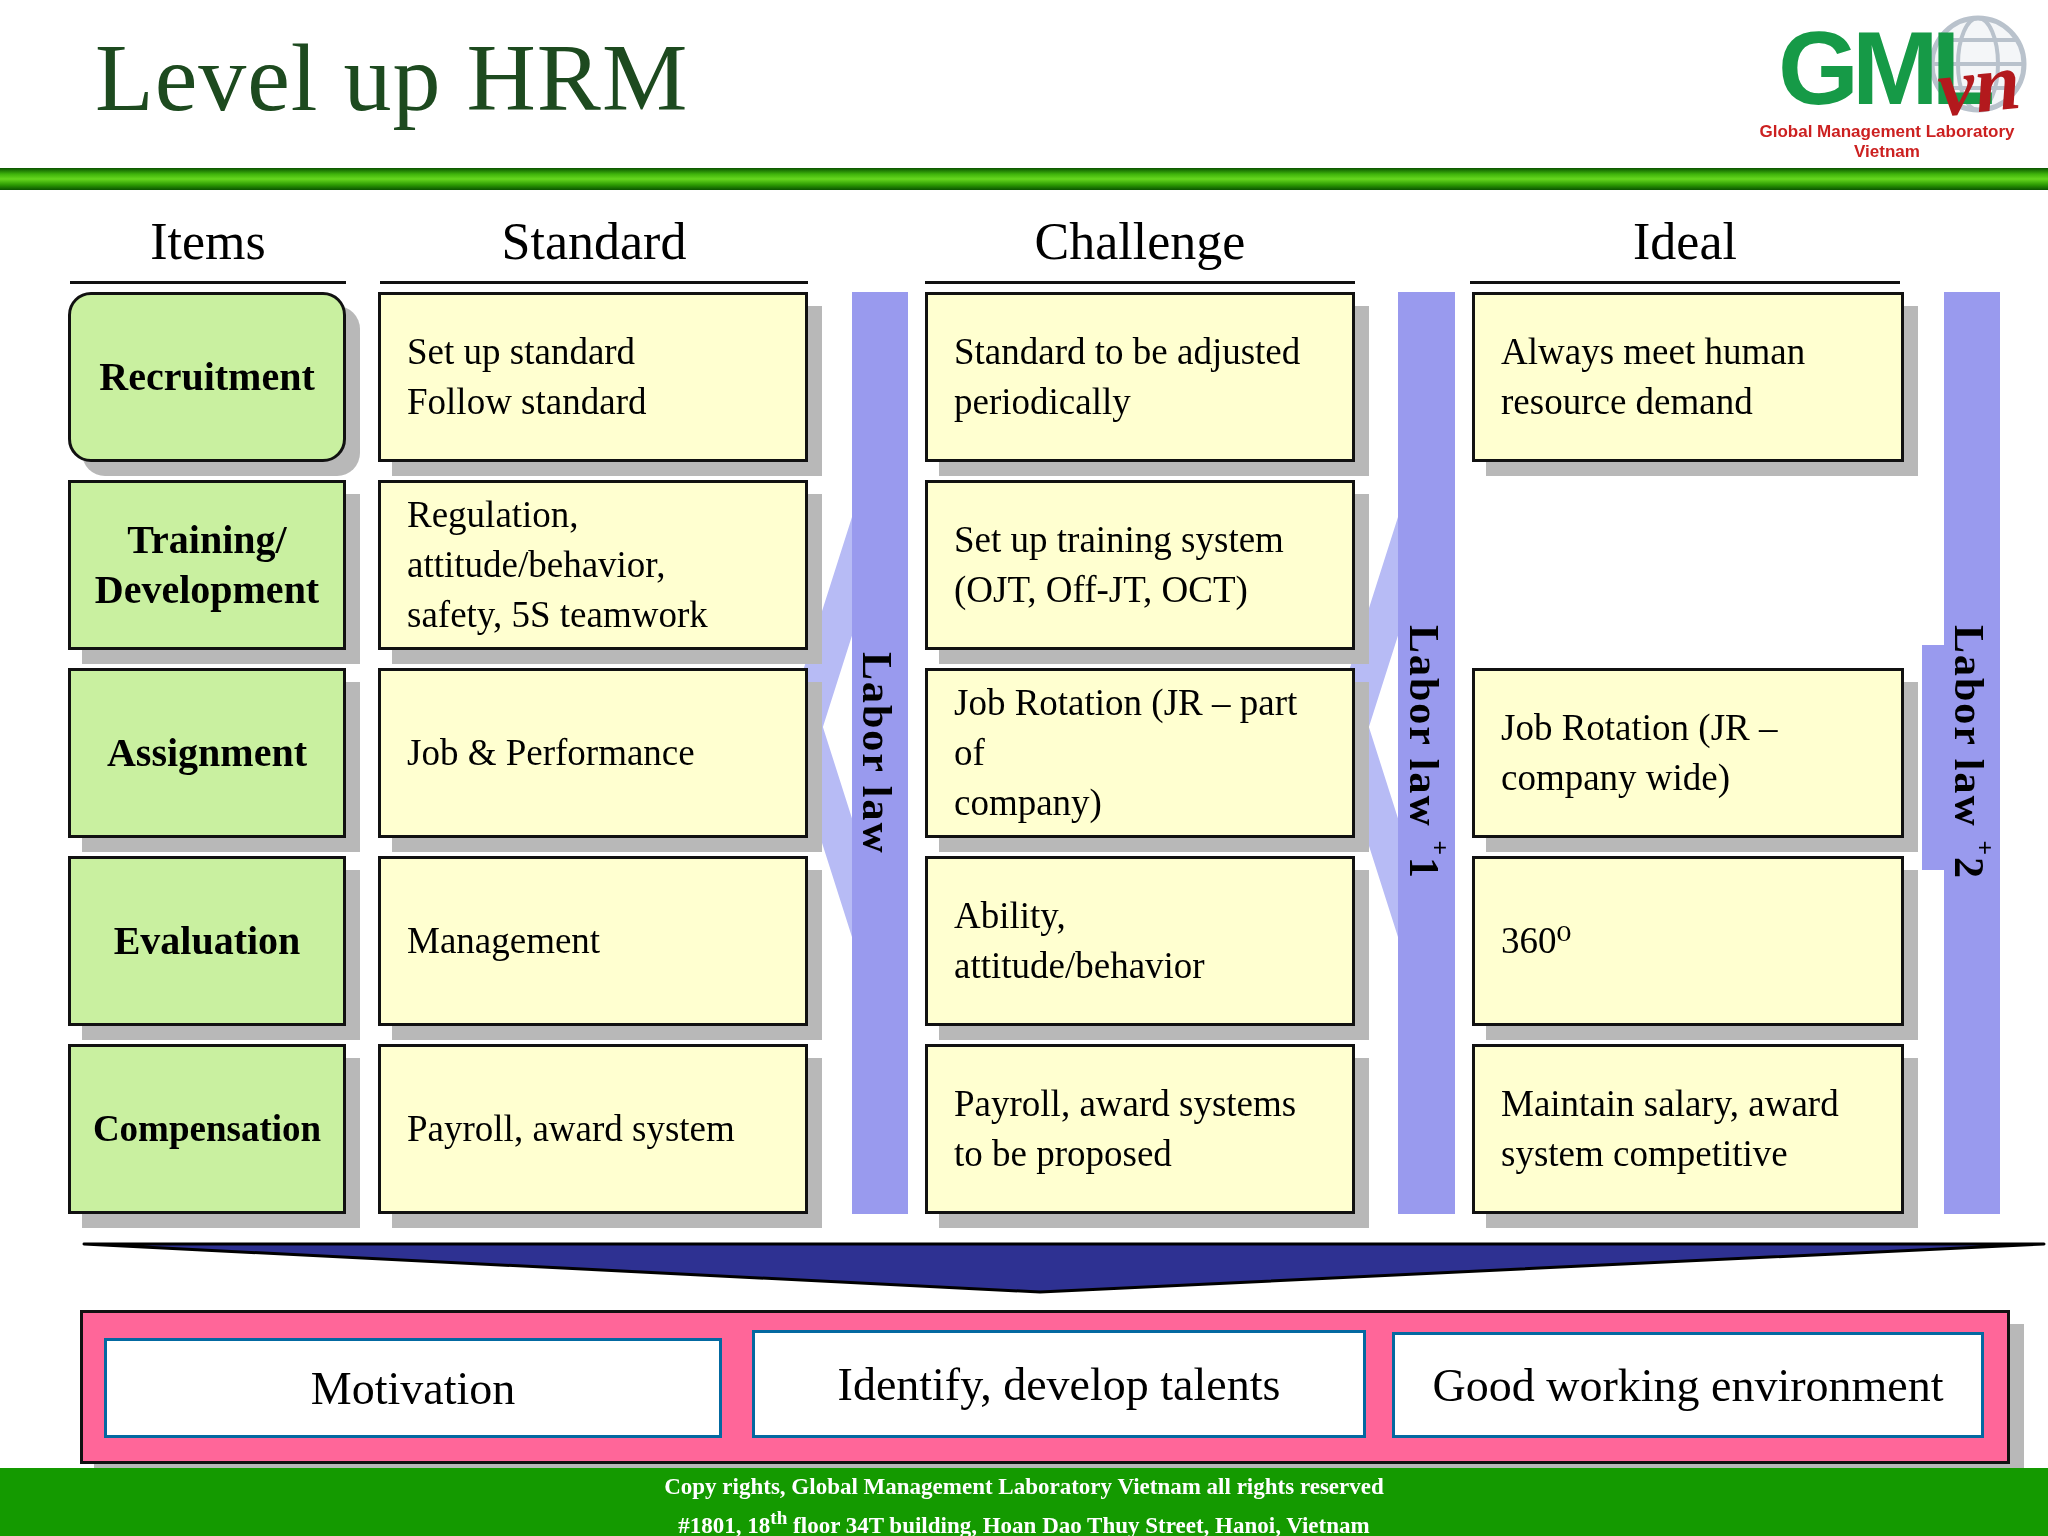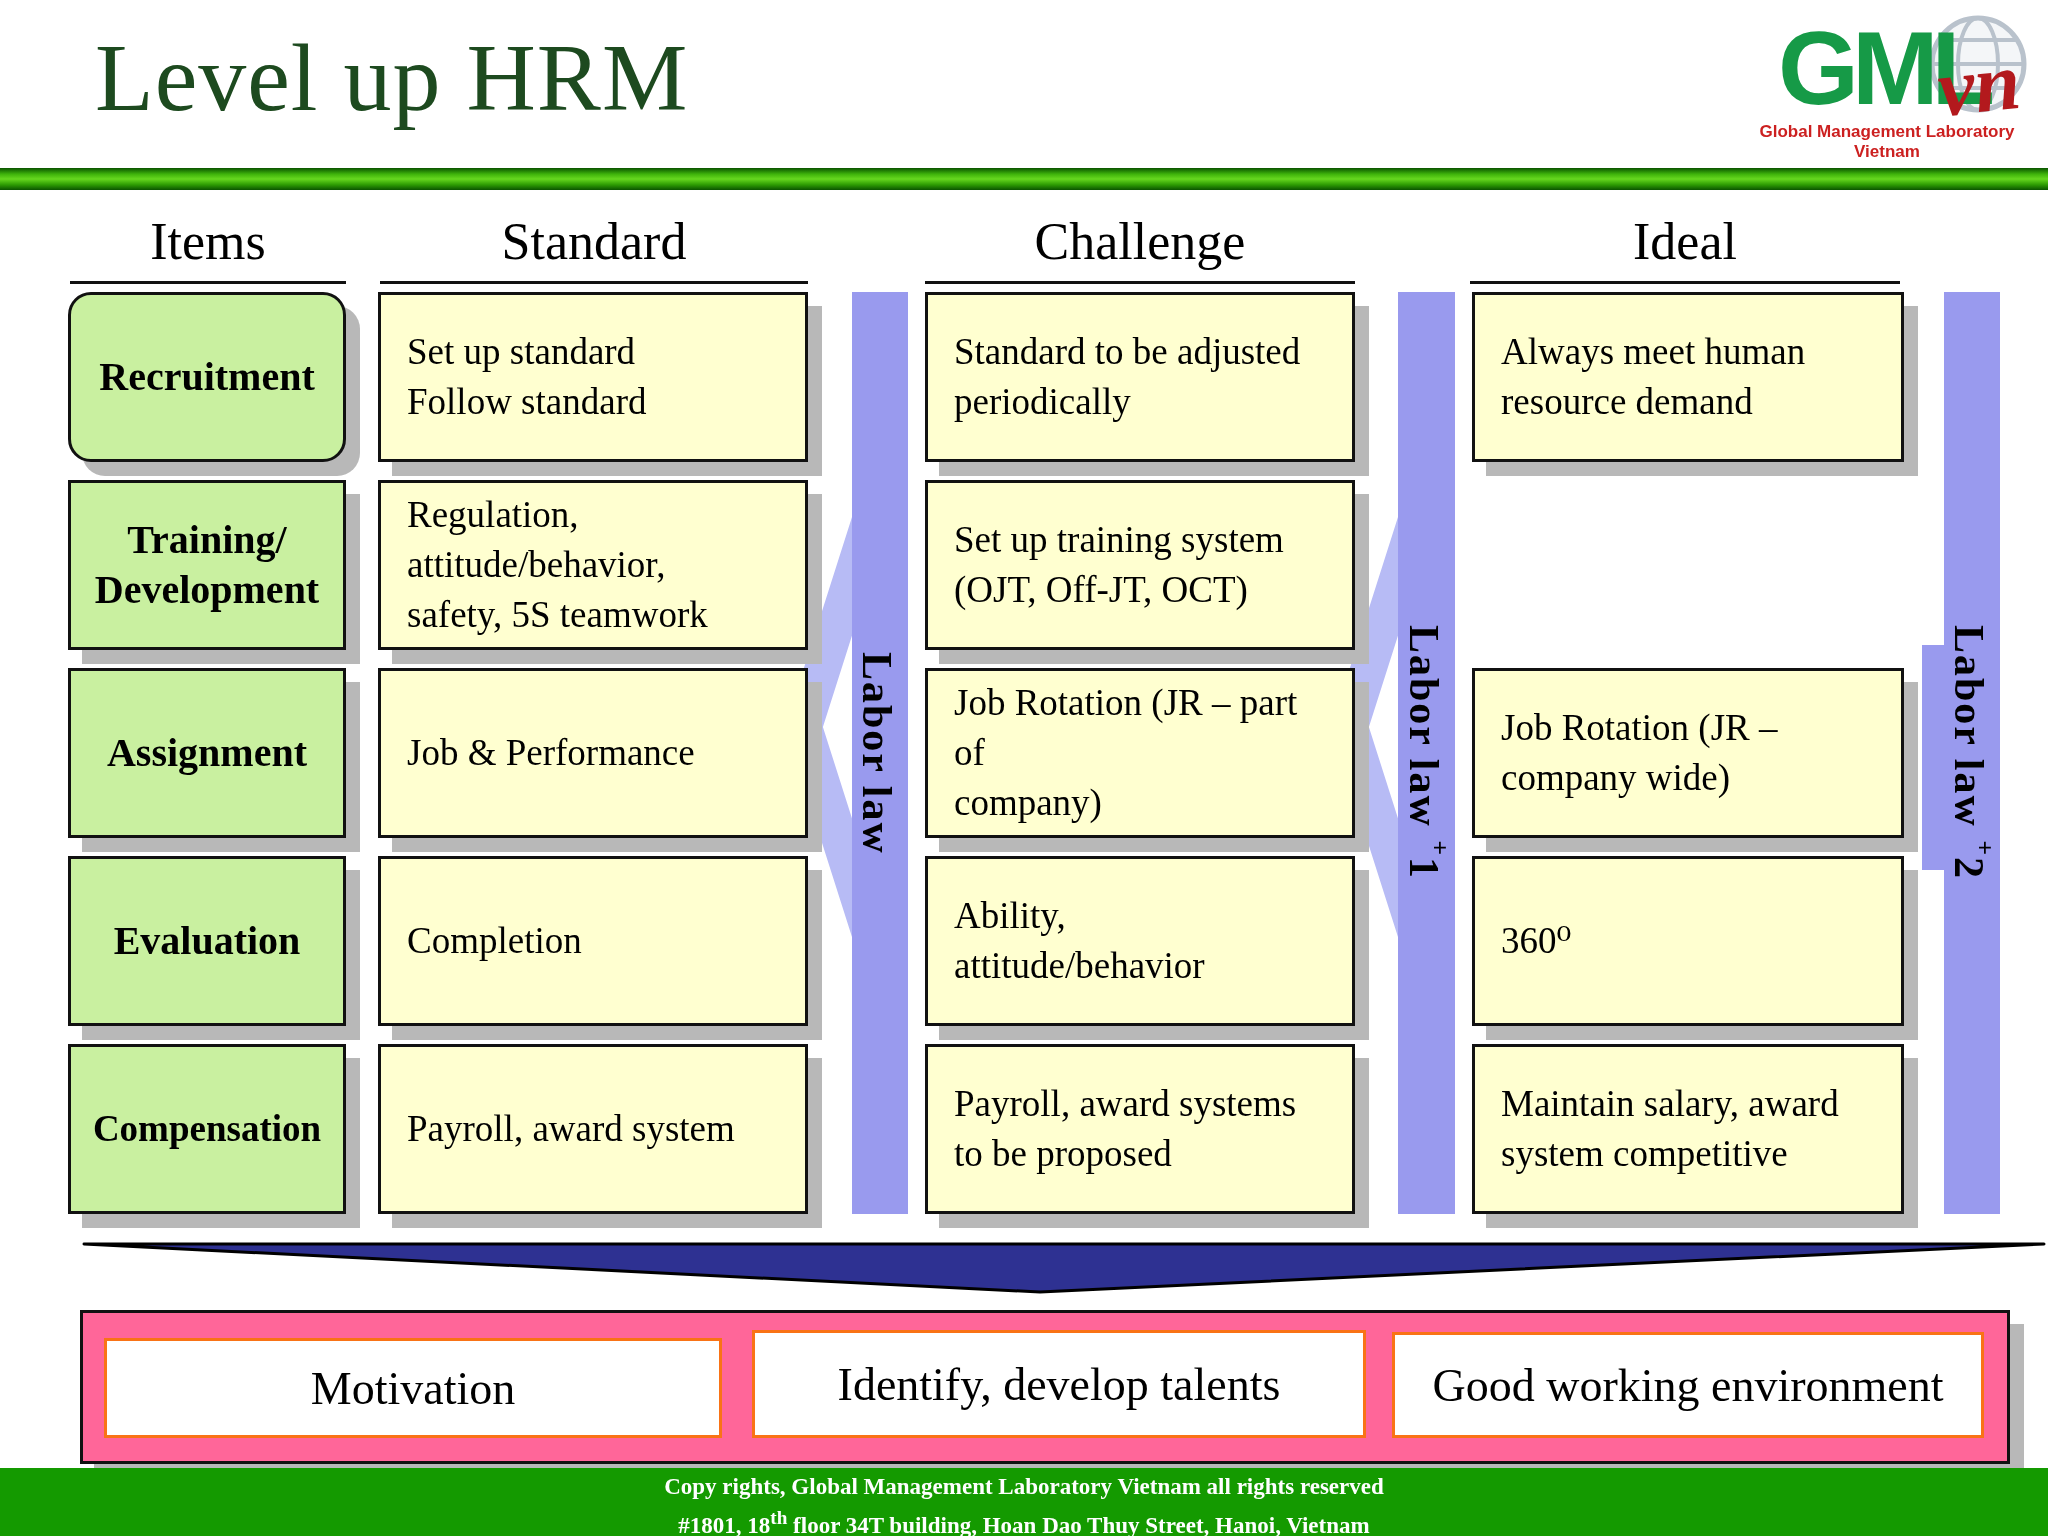--- a/index.html
+++ b/index.html
@@ -34,21 +34,21 @@
     display:flex;align-items:center;justify-content:center;}
   .band-label{writing-mode:vertical-rl;text-orientation:mixed;font-size:42px;font-weight:bold;
     color:#000;letter-spacing:2px;white-space:nowrap;}
   .band-label sup{font-size:26px;}
   .wing{position:absolute;top:292px;z-index:0;}
   .bump{position:absolute;background:#999aee;z-index:0;}
   
   .funnel{position:absolute;left:0;top:1234px;z-index:1;}
   .pinkbar{position:absolute;left:80px;top:1310px;width:1930px;height:154px;background:#ff6699;
     border:3px solid #111;box-sizing:border-box;box-shadow:14px 14px 0 #b8b8b8;z-index:2;}
-  .outcome{position:absolute;background:#ffffff;border:3px solid #f97316;box-sizing:border-box;
+  .outcome{position:absolute;background:#ffffff;border:3px solid #0369a1;box-sizing:border-box;
     display:flex;align-items:center;justify-content:center;font-size:46px;color:#000;z-index:3;}
   
   .footer{position:absolute;left:0;top:1468px;width:2048px;height:68px;background:#149a00;
     color:#fff;text-align:center;font-weight:bold;font-size:23px;line-height:1.42;z-index:4;padding-top:3px;}
 </style>
 </head>
 <body>
 
 <div class="slide">
 
@@ -109,21 +109,21 @@
 (OJT, Off-JT, OCT)</div>
 
   <div class="box item-box" style="left:68px;top:668px;width:278px;height:170px;">Assignment</div>
   <div class="box val-box" style="left:378px;top:668px;width:430px;height:170px;">Job &amp; Performance</div>
   <div class="box val-box" style="left:925px;top:668px;width:430px;height:170px;">Job Rotation (JR – part of
 company)</div>
   <div class="box val-box" style="left:1472px;top:668px;width:432px;height:170px;">Job Rotation (JR –
 company wide)</div>
 
   <div class="box item-box" style="left:68px;top:856px;width:278px;height:170px;">Evaluation</div>
-  <div class="box val-box" style="left:378px;top:856px;width:430px;height:170px;">Completion</div>
+  <div class="box val-box" style="left:378px;top:856px;width:430px;height:170px;">Management</div>
   <div class="box val-box" style="left:925px;top:856px;width:430px;height:170px;">Ability,
 attitude/behavior</div>
   <div class="box val-box" style="left:1472px;top:856px;width:432px;height:170px;">360⁰</div>
 
   <div class="box item-box" style="left:68px;top:1044px;width:278px;height:170px;font-size:37px;">Compensation</div>
   <div class="box val-box" style="left:378px;top:1044px;width:430px;height:170px;">Payroll, award system</div>
   <div class="box val-box" style="left:925px;top:1044px;width:430px;height:170px;">Payroll, award systems
 to be proposed</div>
   <div class="box val-box" style="left:1472px;top:1044px;width:432px;height:170px;">Maintain salary, award
 system competitive</div>

